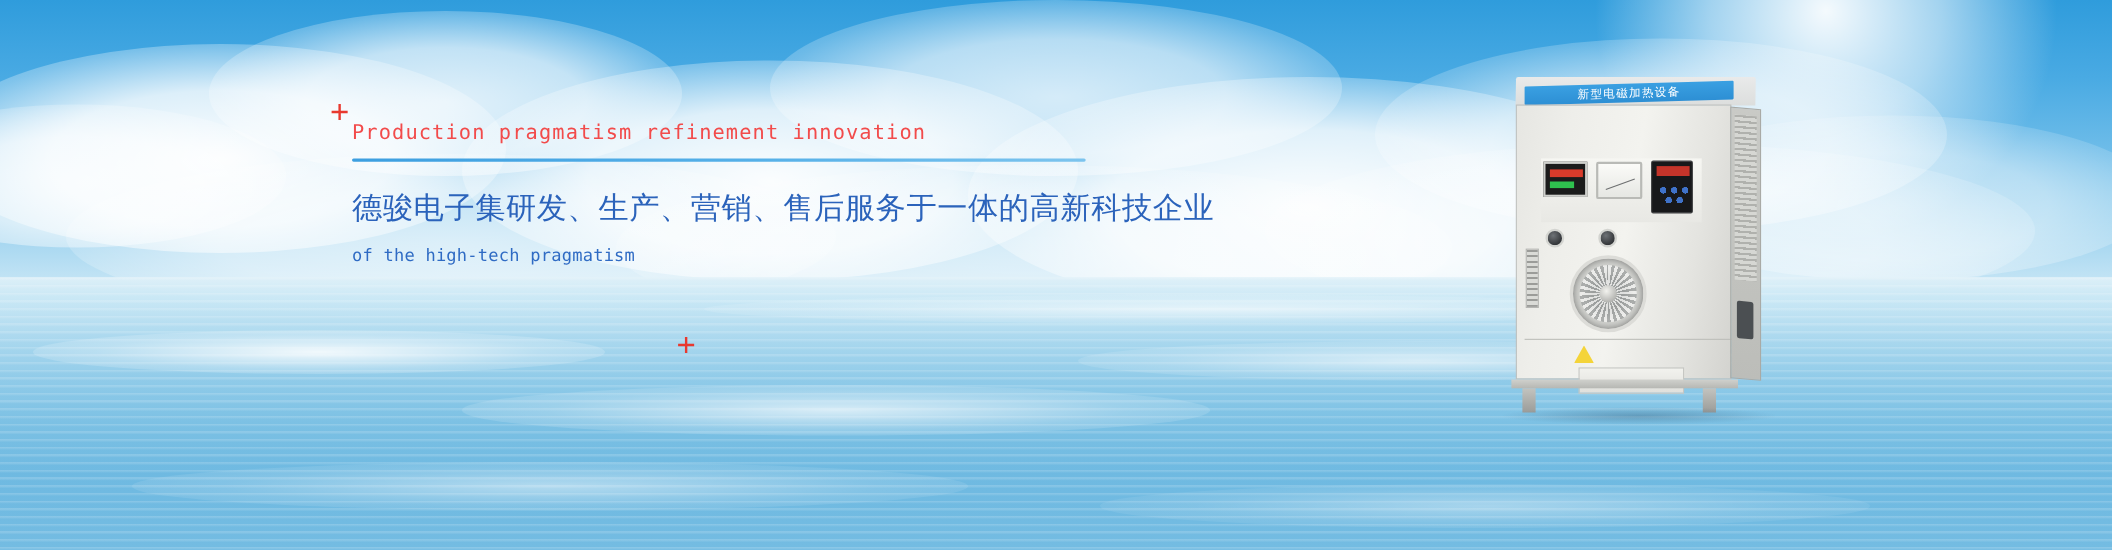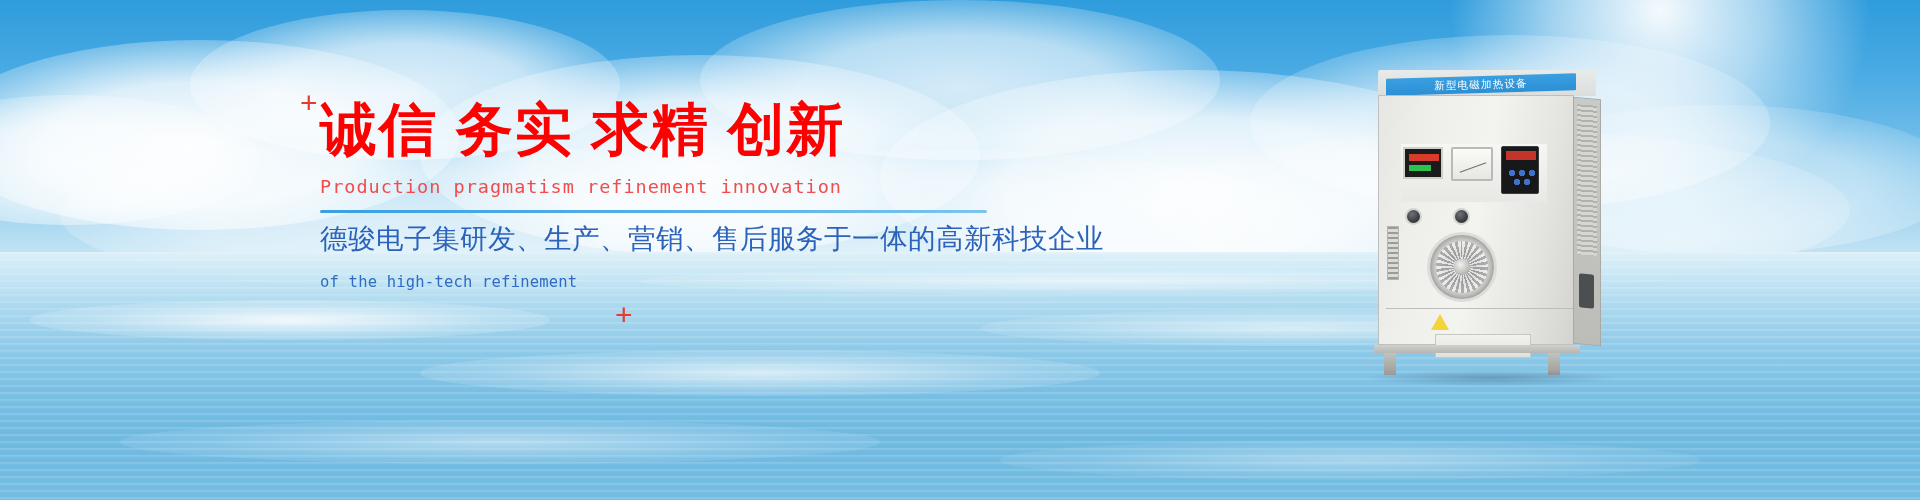--- a/index.html
+++ b/index.html
@@ -117,21 +117,21 @@
 
   .rule {
     margin-top:13px;
     width:667px;
     height:3px;
     background:linear-gradient(90deg,#3d9fe0 0%, #55b0e8 55%, #7cc4ee 100%);
     border-radius:2px;
   }
 
   .sub-cn {
-    margin-top:8px;
+    margin-top:24px;
     font-family:"DejaVu Serif", serif;
     font-size:27.5px;
     color:#2b63bb;
     letter-spacing:.5px;
     white-space:nowrap;
   }
 
   .sub-en {
     margin-top:12px;
     font-family:"DejaVu Sans Mono", monospace;
@@ -339,26 +339,25 @@
   <div class="glint g2"></div>
   <div class="glint g3"></div>
   <div class="glint g4"></div>
   <div class="glint g5"></div>
   <div class="glint g6"></div>
 
   <div class="plus plus-tl">+</div>
   <div class="plus plus-bm">+</div>
 
   <div class="copy">
-    <div class="headline">诚信 务实 求精 创新</div>
     <div class="tagline-en">Production  pragmatism  refinement  innovation</div>
     <div class="rule"></div>
     <div class="sub-cn">德骏电子集研发、生产、营销、售后服务于一体的高新科技企业</div>
     <div class="sub-en">
-      <div>of the high-tech refinement</div>
+      <div>of the high-tech pragmatism</div>
     </div>
   </div>
 
   <div class="machine">
     <div class="m-top"></div>
     <div class="m-label">
       <span>新型电磁加热设备</span>
     </div>
     <div class="m-body">
       <div class="m-panel">

